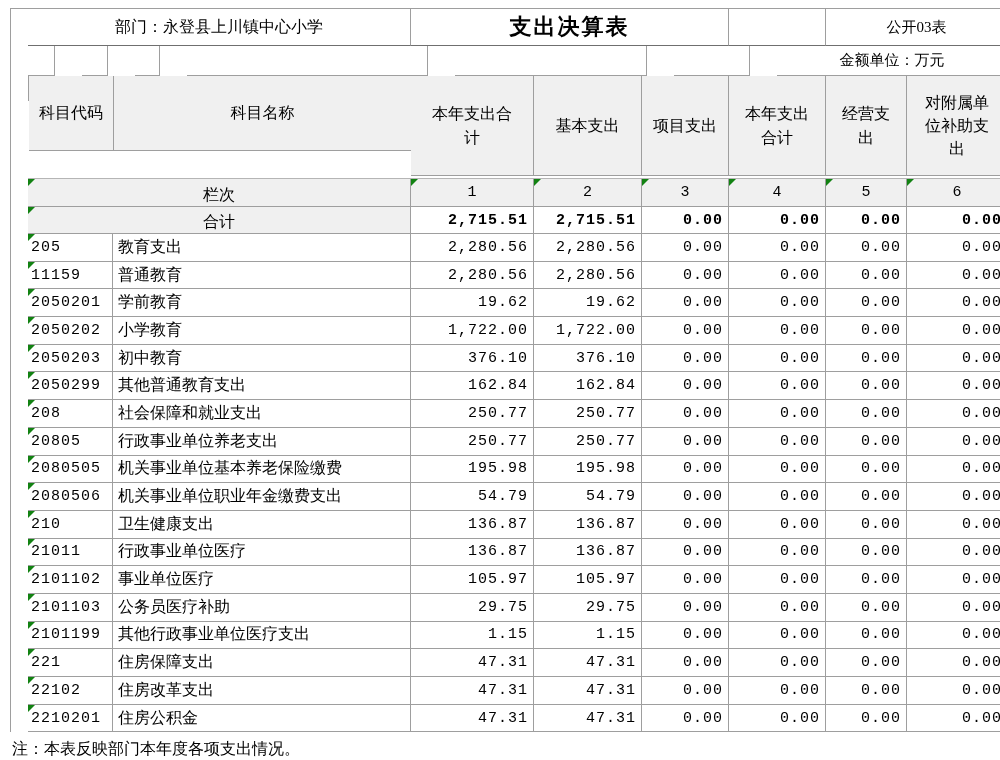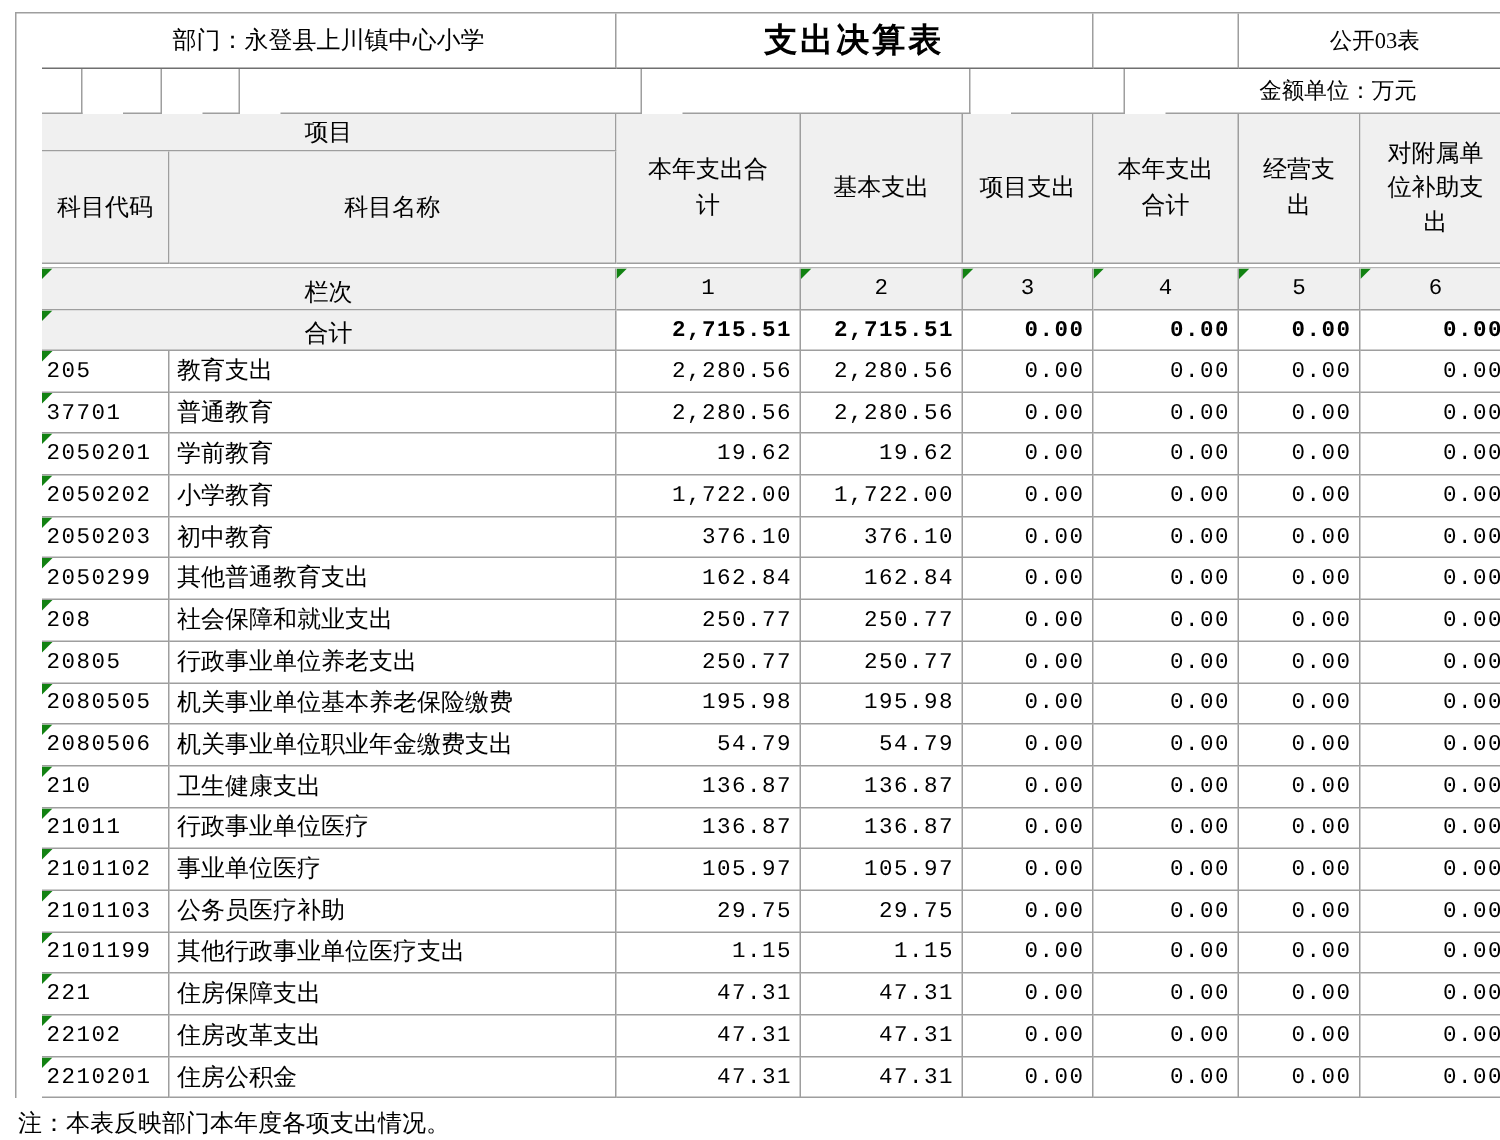--- a/index.html
+++ b/index.html
@@ -25,21 +25,21 @@
   .title{width:318px;font-size:22px;font-weight:bold;letter-spacing:2px;}
   .e1{width:97px;}
   .codecell{width:182px;font-size:15px;}
   
   .r2{height:30px;font-size:15px;gap:27px;}
   .s1{width:32px;}.s2{width:31px;}.s3{width:30px;}
   .s4{width:289px;}.s5{width:230px;}.s6{width:91px;}
   .unit{width:277px;}
   
   .hdr{background:#f0f0f0;}
-  .left-stack{width:383px;display:flex;flex-direction:column;}
+  .left-stack{width:383px;display:flex;flex-direction:row;}
   .proj{height:25px;font-size:16px;}
   .subhdr{display:flex;height:75px;text-align:right;}
   .codeh{width:85px;font-size:16px;}
   .nameh{width:298px;font-size:16px;}
   .hcell{height:100px;font-size:16px;text-align:center;line-height:1.45;}
   .cw0{width:123px;}.cw1{width:108px;}.cw2{width:87px;}
   .cw3{width:97px;}.cw4{width:81px;font-family:Liberation Serif, serif;}.cw5{width:101px;}
   .wrap85{display:inline-block;max-width:85px;font-family:Liberation Serif, serif;}
   .wrap70{display:inline-block;max-width:70px;}
   .wrap52{display:inline-block;max-width:52px;}
@@ -205,21 +205,21 @@
           <div class="c num cw4">
             <span>0.00</span>
           </div>
           <div class="c num cw5">
             <span>0.00</span>
           </div>
         </div>
         <div class="row data-row">
           <div class="c code-cell">
             <span class="flag"></span>
-            <span>37701</span>
+            <span>11159</span>
           </div>
           <div class="c name-cell">
             <span>普通教育</span>
           </div>
           <div class="c num cw0">
             <span>2,280.56</span>
           </div>
           <div class="c num cw1">
             <span>2,280.56</span>
           </div>

